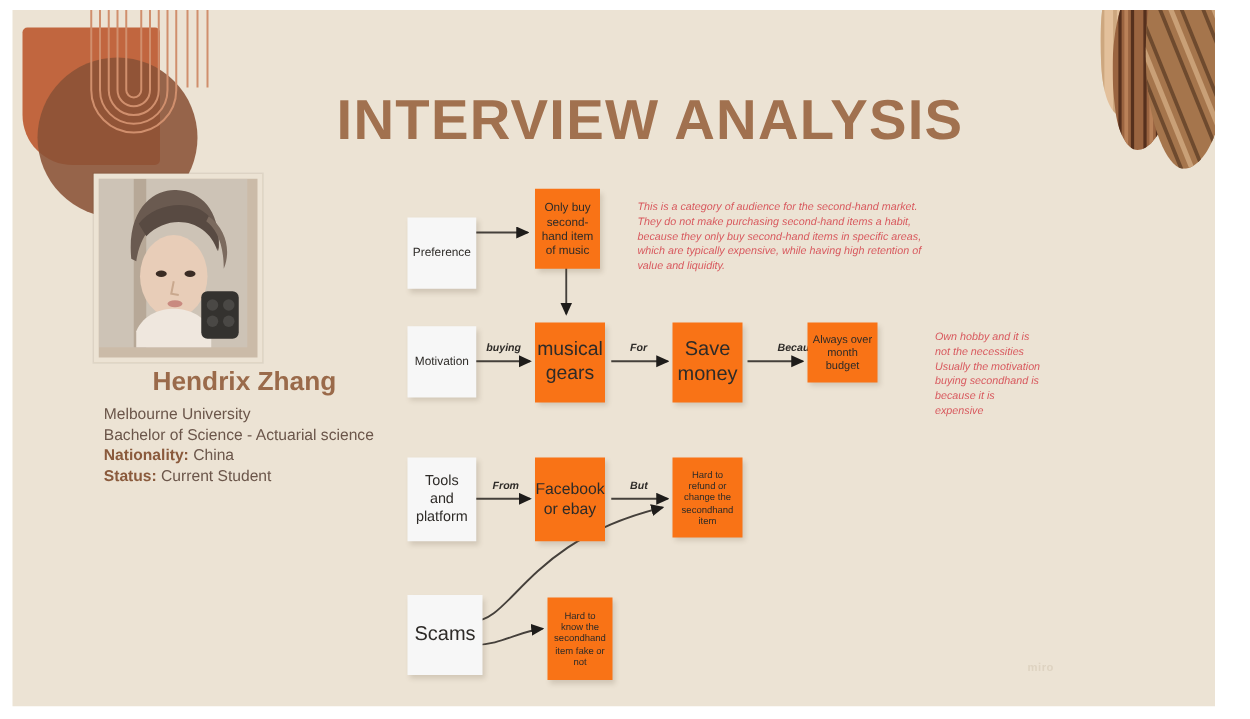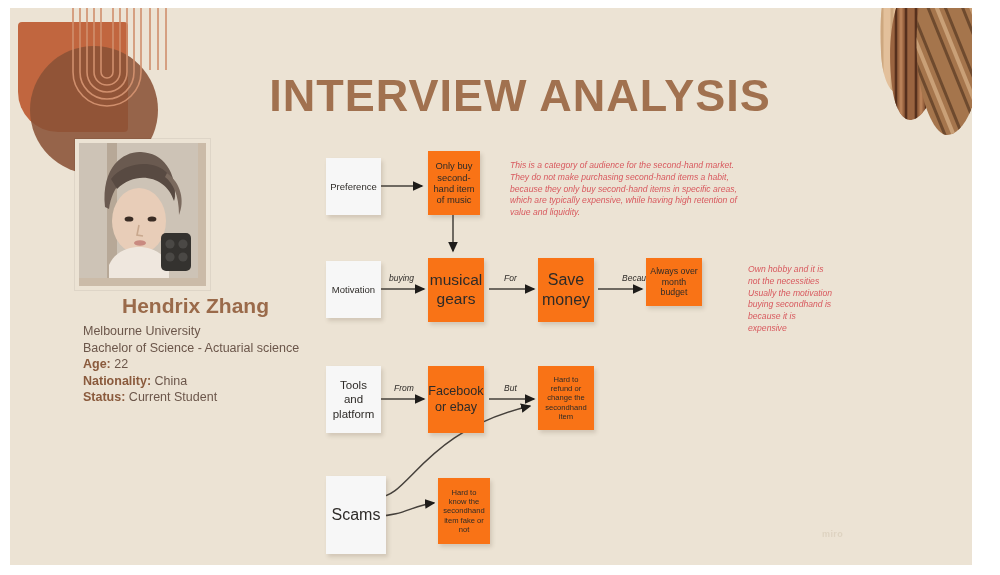--- a/index.html
+++ b/index.html
@@ -29,21 +29,21 @@
   #pname{position:absolute;left:72px;top:286px;font-size:21px;font-weight:bold;color:#9a6a4a;margin-left:40px;}
   #pinfo{position:absolute;left:73px;top:315px;width:270px;font-size:12.5px;color:#6b564a;line-height:16.6px;}
   #pinfo .k{font-weight:bold;color:#8a5a3c;}
 
   
   .node{position:absolute;box-sizing:border-box;display:flex;align-items:center;justify-content:center;
     text-align:center;padding:4px;box-shadow:2px 3px 4px rgba(90,70,50,.18);line-height:1.22;color:#2e2b28;}
   .white{background:#f7f7f7;}
   .yellow{background:#f97316;}
 
-  .lbl{position:absolute;font-size:8.5px;font-style:italic;font-weight:normal;color:#2e2b28;white-space:nowrap;text-align:right;}
+  .lbl{position:absolute;font-size:8.5px;font-style:italic;font-weight:bold;color:#2e2b28;white-space:nowrap;text-align:right;}
 
   .note{position:absolute;font-size:8.6px;font-style:italic;color:#d8595e;line-height:11.8px;}
 
   .connlayer{position:absolute;left:0;top:0;width:962px;height:557px;pointer-events:none;}
 
   #miro{position:absolute;left:812px;top:521px;font-size:9px;color:#ded3c1;font-weight:bold;letter-spacing:.4px;}
 </style>
 </head>
 <body>
 
@@ -135,21 +135,20 @@
         <circle cx="104" cy="101" r="4.6" fill="#4a4845"></circle>
         <circle cx="91" cy="114" r="4.6" fill="#4a4845"></circle>
         <circle cx="104" cy="114" r="4.6" fill="#4a4845"></circle>
       </svg>
     </div>
 
     <div id="pname">Hendrix Zhang</div>
     <div id="pinfo">
       <div>Melbourne University</div>
       <div>Bachelor of Science - Actuarial science</div>
-      <div><span class="k">Age:</span> <span>22</span></div>
       <div><span class="k">Nationality:</span> <span>China</span></div>
       <div><span class="k">Status:</span> <span>Current Student</span></div>
     </div>
 
     <svg class="connlayer" viewBox="0 0 962 557">
       <defs>
         <marker id="ah" markerWidth="7" markerHeight="7" refX="6" refY="3.2" orient="auto">
           <path d="M0,0 L7,3.2 L0,6.4 z" fill="#1e1c1a"></path>
         </marker>
       </defs>
@@ -159,21 +158,21 @@
         <line x1="368" y1="281" x2="414" y2="281"></line>
         <line x1="479" y1="281" x2="524" y2="281"></line>
         <line x1="588" y1="281" x2="632" y2="281"></line>
         <line x1="368" y1="391" x2="414" y2="391"></line>
         <line x1="479" y1="391" x2="524" y2="391"></line>
         <path d="M368 489 C400 489 412 424 520 398"></path>
         <path d="M368 508 C392 508 404 497 424 495"></path>
       </g>
     </svg>
 
-    <div class="node white" style="left:316px;top:150px;width:55px;height:57px;font-size:9.5px;">
+    <div class="node white" style="left:316px;top:166px;width:55px;height:57px;font-size:9.5px;">
       <span>Preference</span>
     </div>
     <div class="node yellow" style="left:418px;top:143px;width:52px;height:64px;font-size:9.4px;">
       <span>Only buy second-hand item of music</span>
     </div>
     <div class="note" style="left:500px;top:152px;width:237px;">
       <span>This is a category of audience for the second-hand market. They do not make purchasing second-hand items a habit, because they only buy second-hand items in specific areas, which are typically expensive, while having high retention of value and liquidity.</span>
     </div>
 
     <div class="node white" style="left:316px;top:253px;width:55px;height:57px;font-size:9.5px;">
@@ -205,21 +204,21 @@
 
     <div class="node yellow" style="left:418px;top:358px;width:56px;height:67px;font-size:12.6px;">
       <span>Facebook or ebay</span>
     </div>
     <span class="lbl" style="left:494px;top:375px;">But</span>
 
     <div class="node yellow" style="left:528px;top:358px;width:56px;height:64px;font-size:7.6px;">
       <span>Hard to refund or change the secondhand item</span>
     </div>
 
-    <div class="node white" style="left:316px;top:468px;width:60px;height:78px;font-size:16px;">
+    <div class="node white" style="left:316px;top:468px;width:60px;height:64px;font-size:16px;">
       <span>Scams</span>
     </div>
     <div class="node yellow" style="left:428px;top:470px;width:52px;height:66px;font-size:7.6px;">
       <span>Hard to know the secondhand item fake or not</span>
     </div>
 
     <div id="miro">miro</div>
   </div>
 </div>
 

